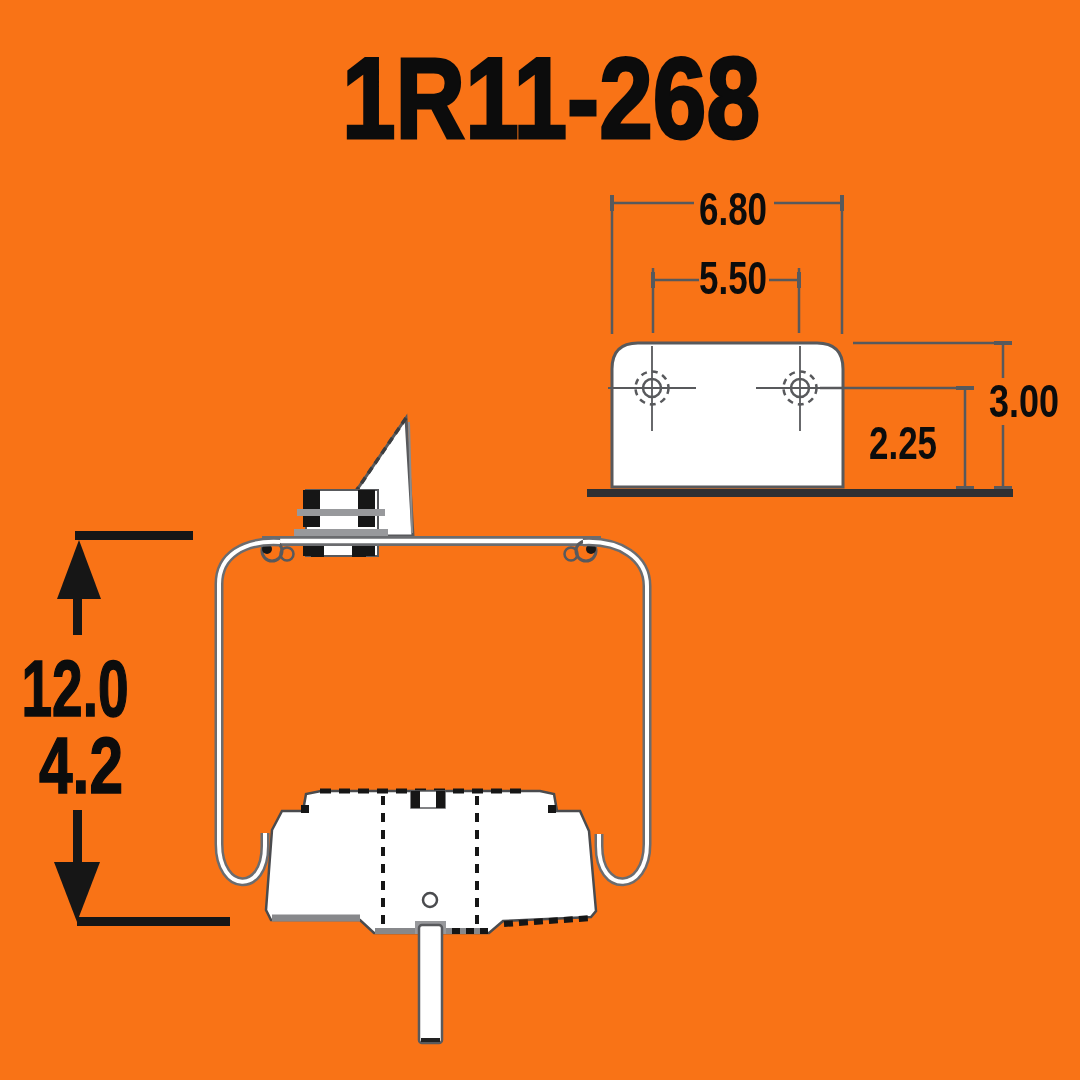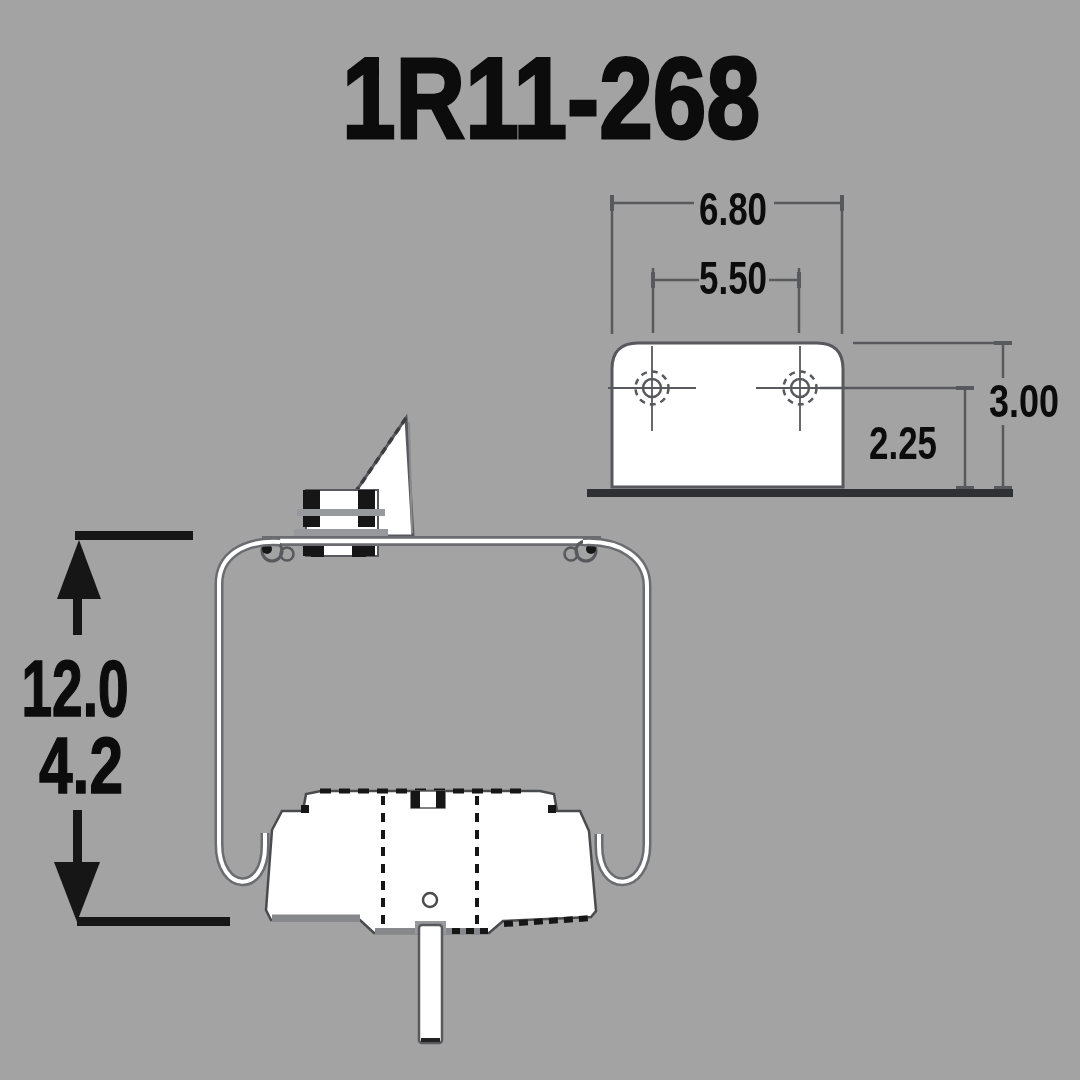--- a/index.html
+++ b/index.html
@@ -1,16 +1,16 @@
 <!DOCTYPE html>
 <html><head>
 <meta charset="utf-8">
 <style>
   html,body{margin:0;padding:0;background:#ffffff;}
-  #canvas{position:relative;width:1080px;height:1080px;background:#a3a3a3;overflow:hidden;
+  #canvas{position:relative;width:1080px;height:1080px;background:#f97316;overflow:hidden;
           font-family:"Liberation Sans", sans-serif;}
   svg{display:block;}
   text{font-family:"Liberation Sans", sans-serif;}
   .title-text{font-weight:bold;}
   .dim-text{font-weight:bold;}
 </style>
 </head>
 <body>
 
 <div id="canvas">

